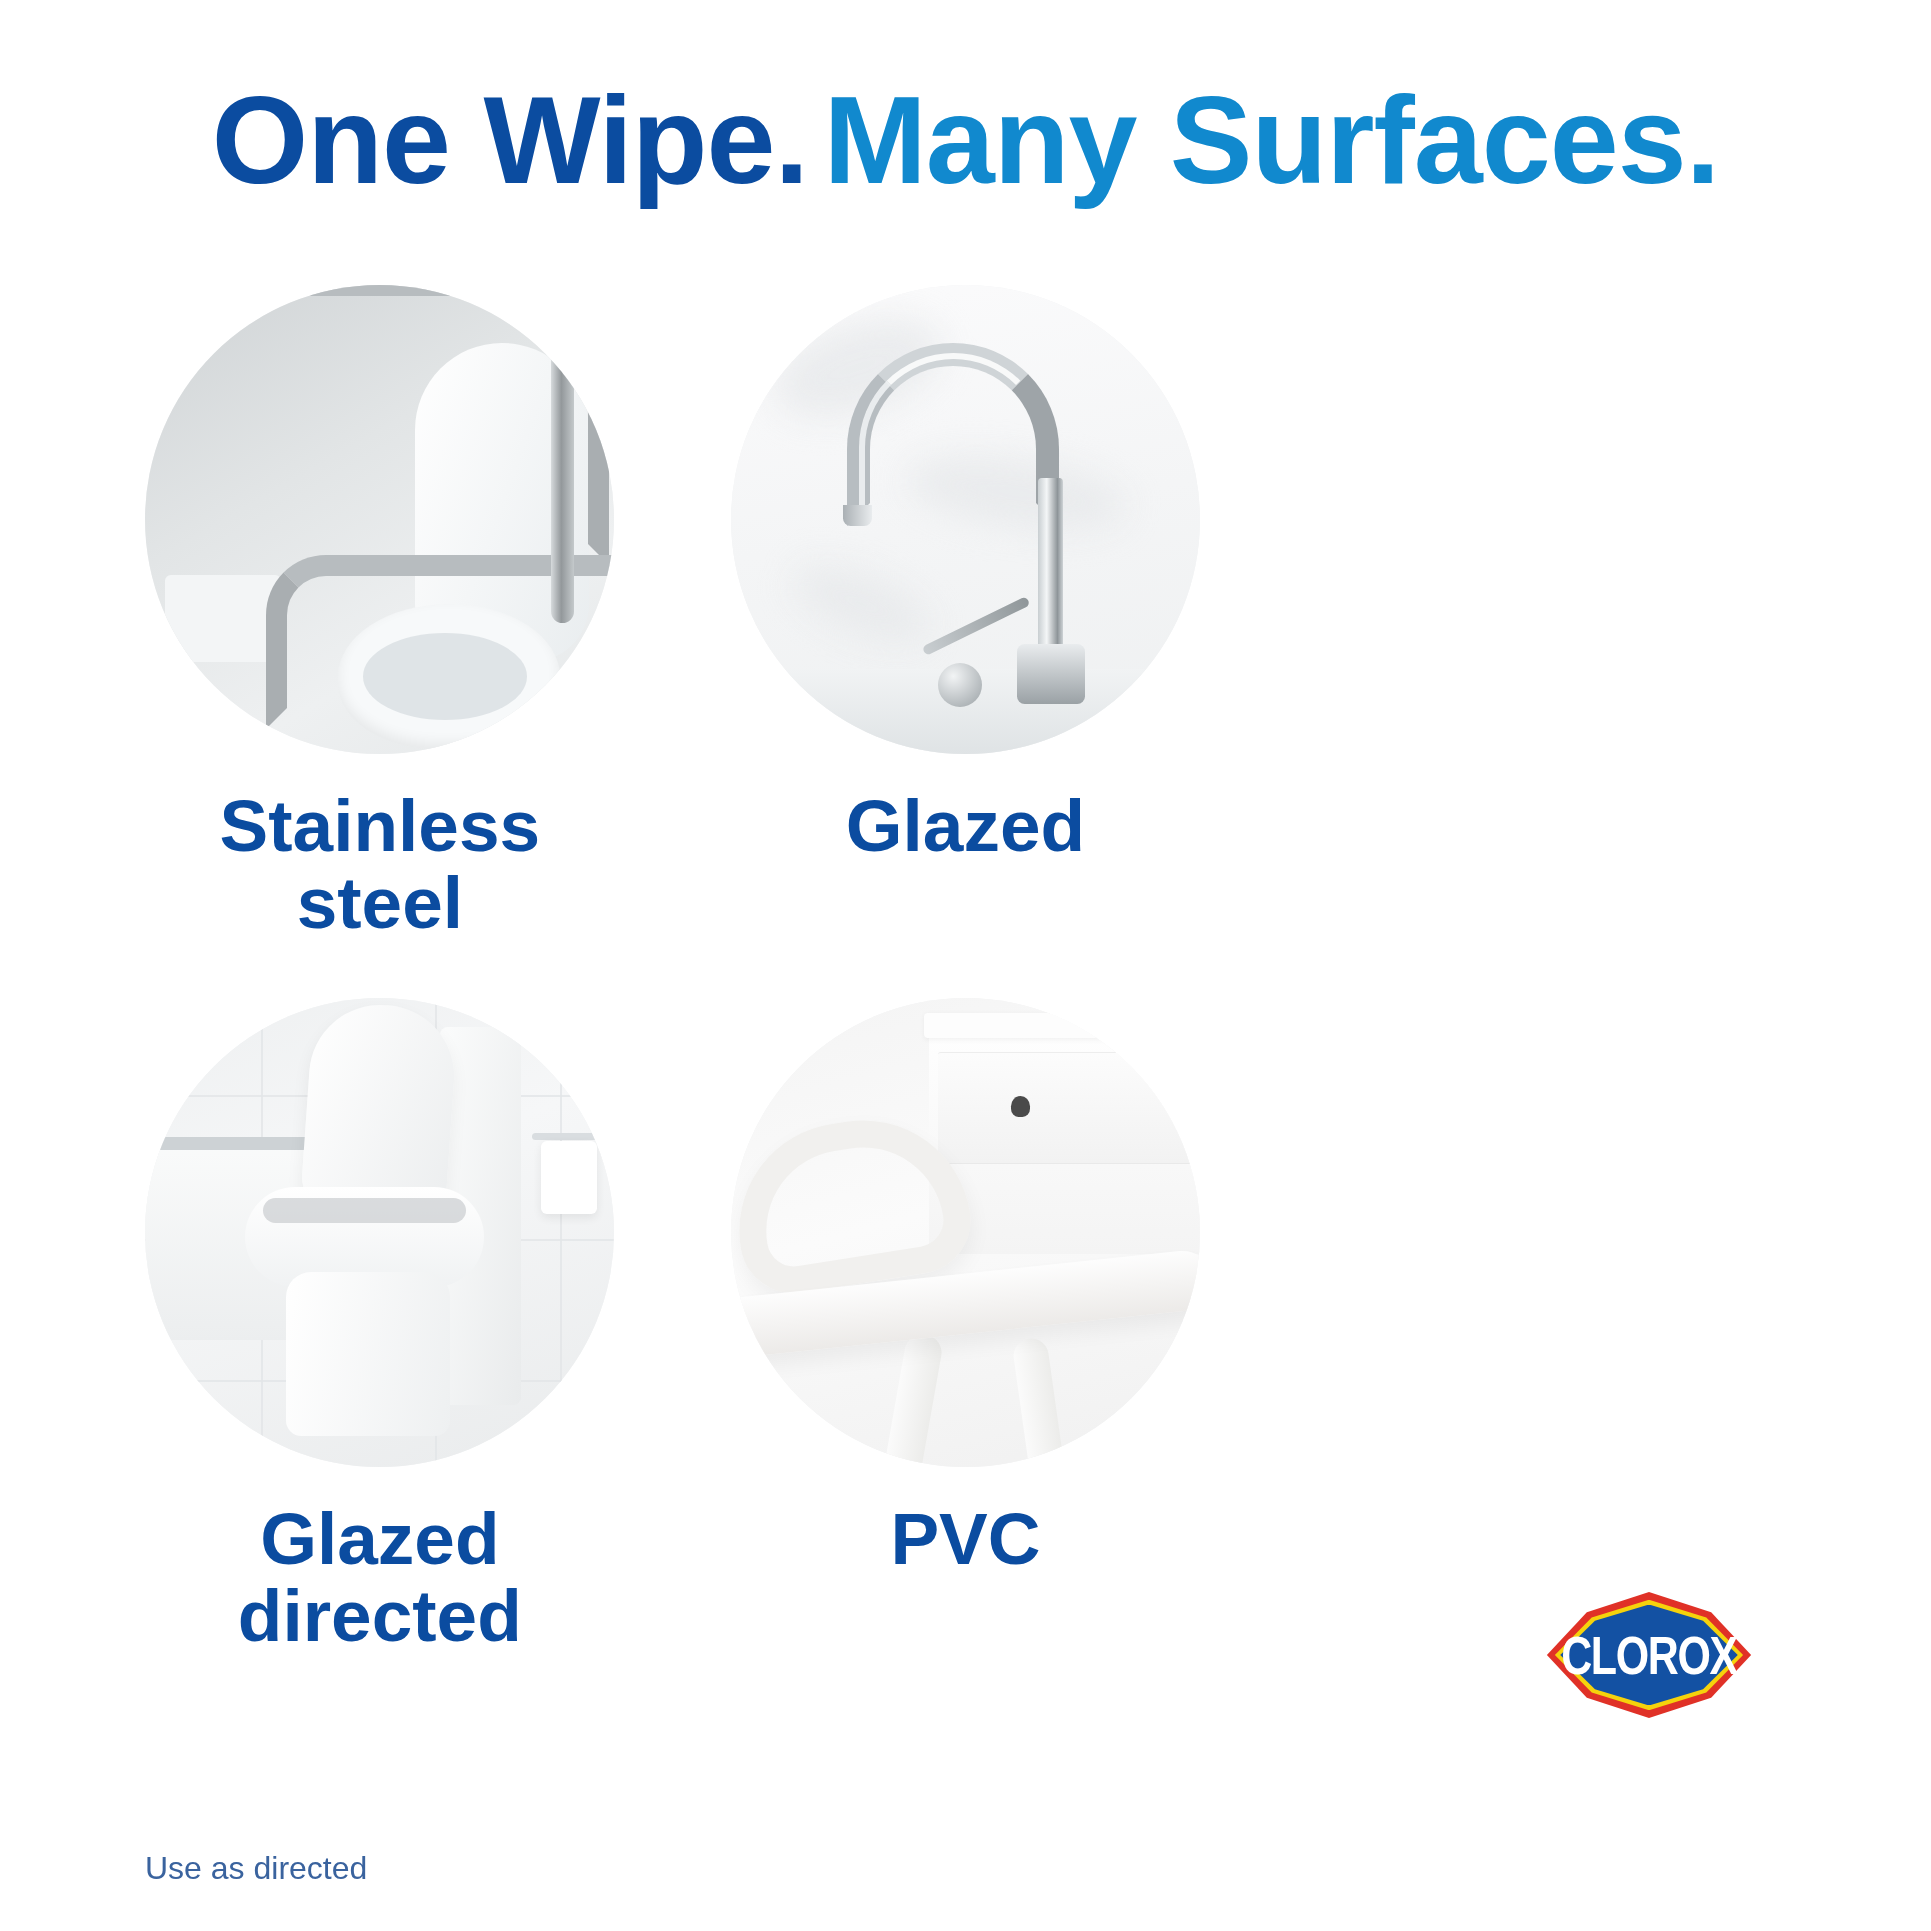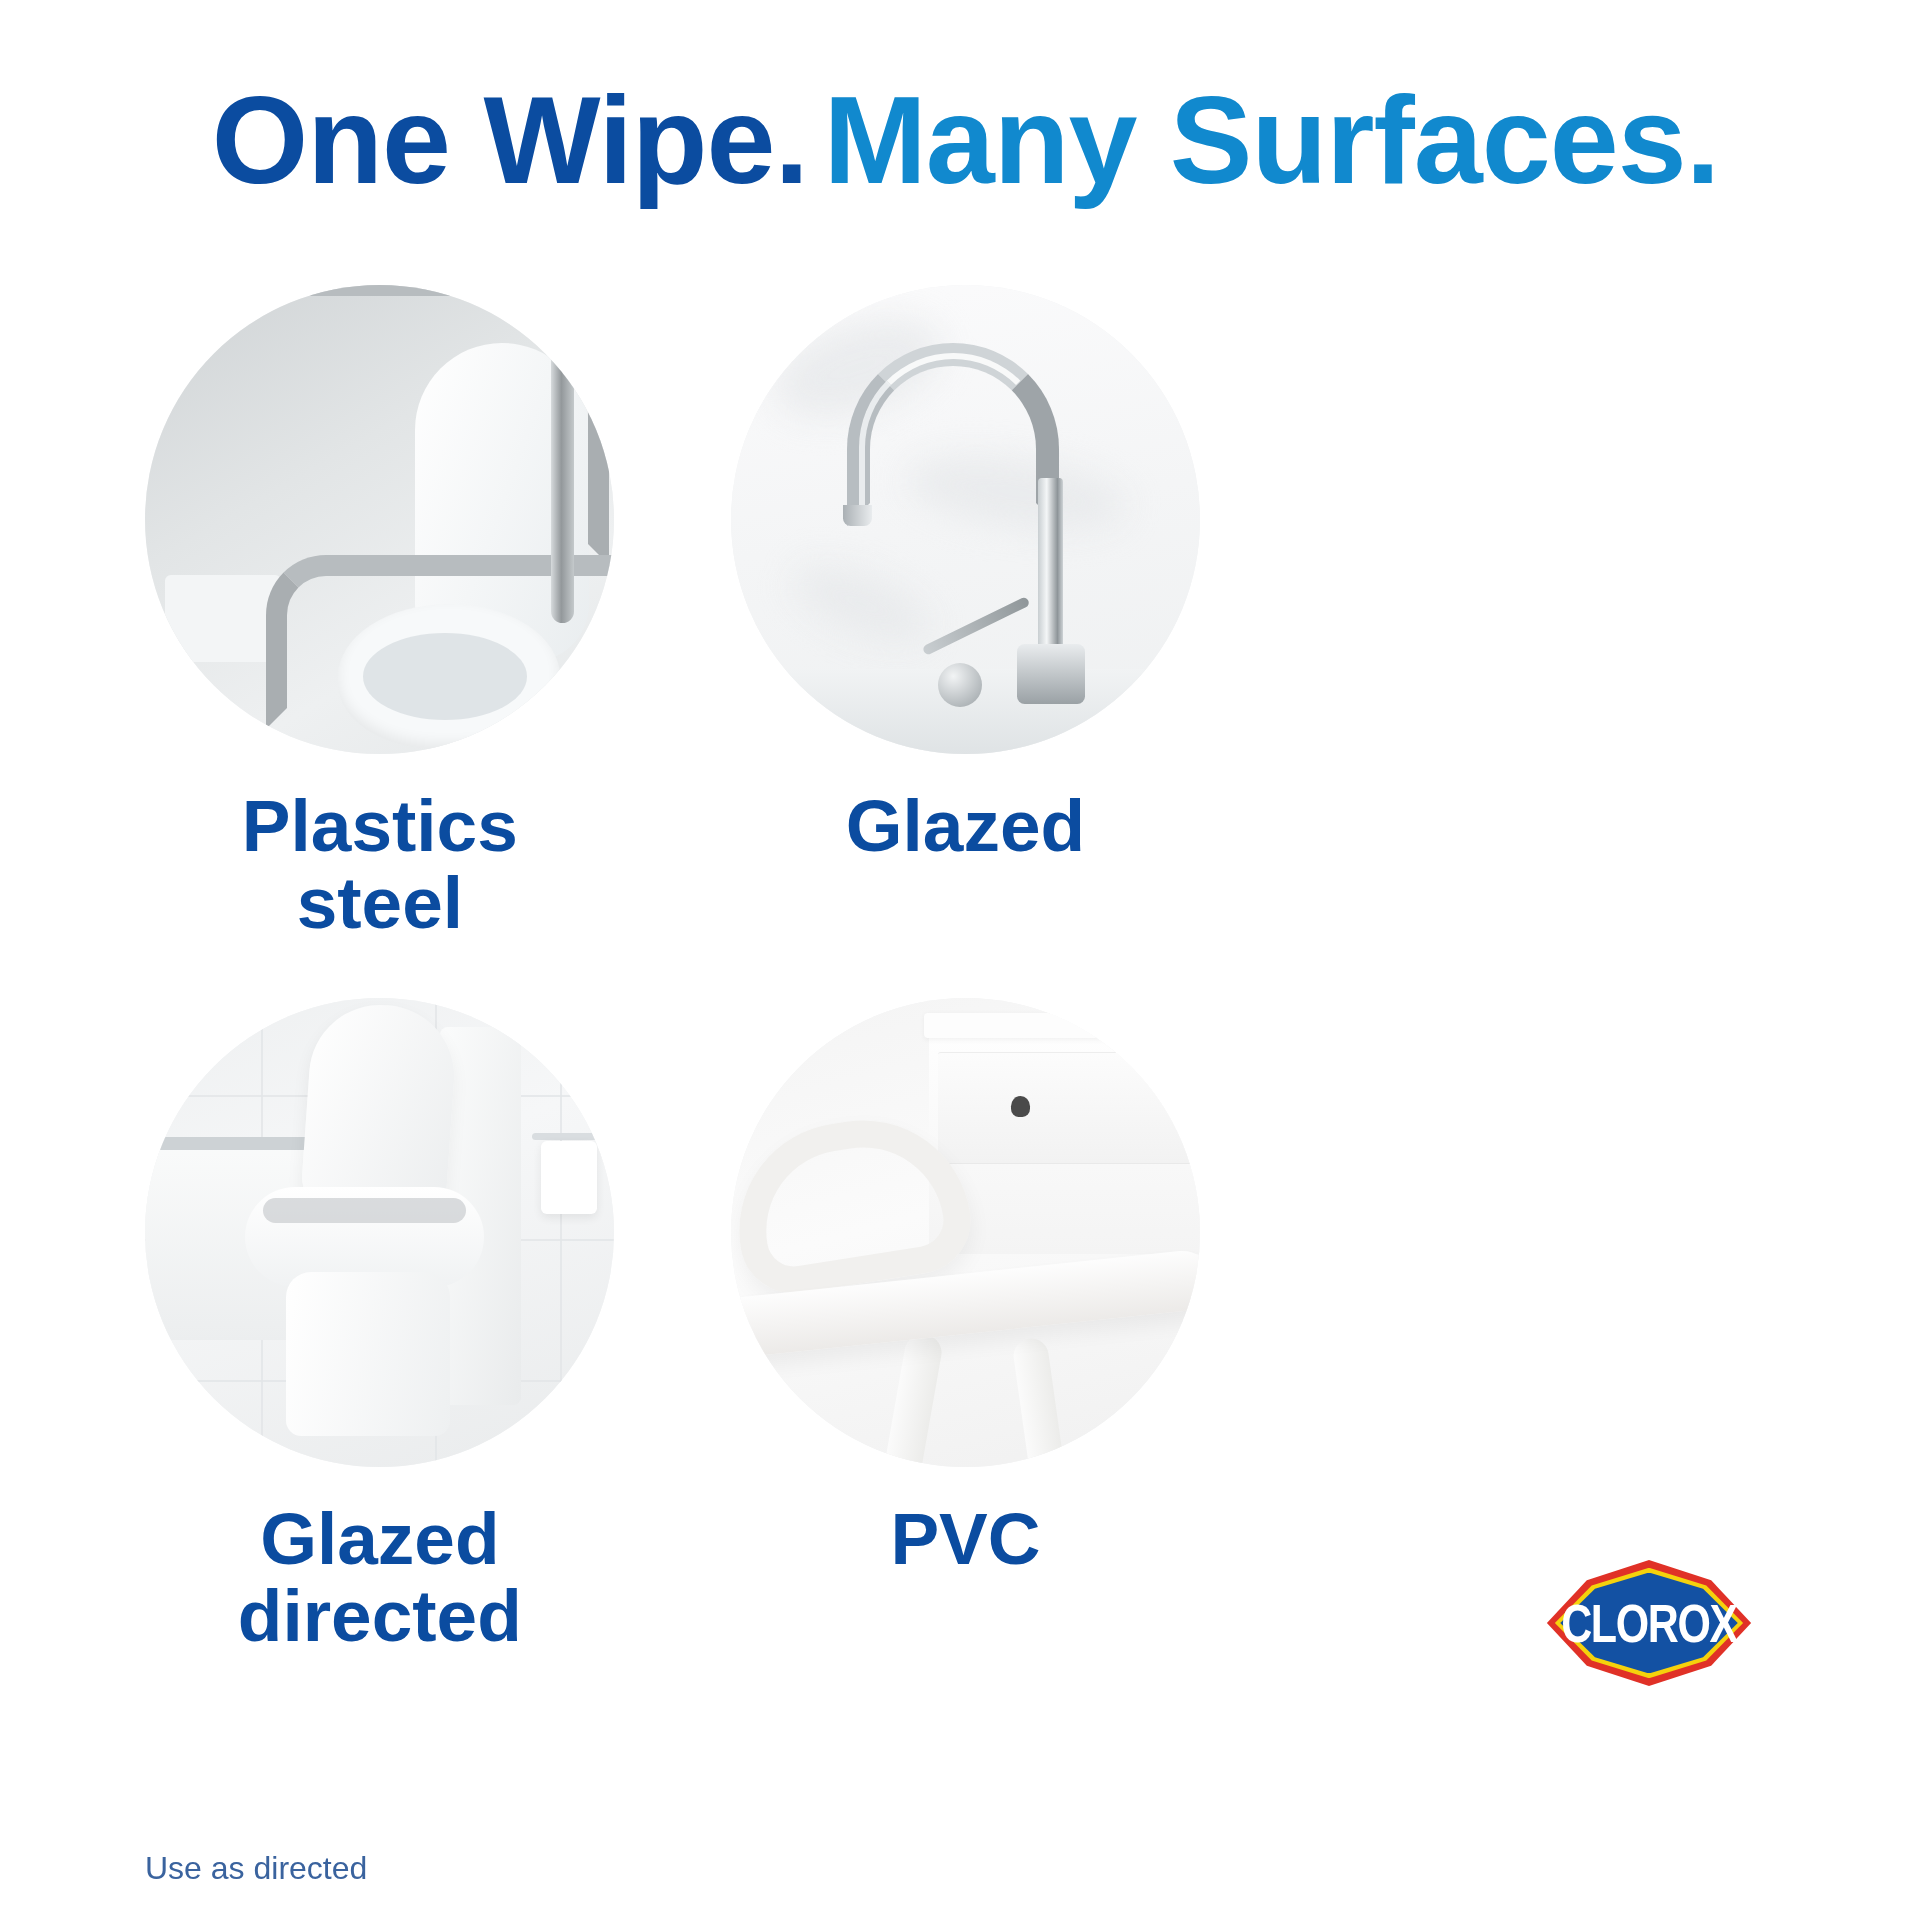--- a/index.html
+++ b/index.html
@@ -331,21 +331,21 @@
   .s6 .wheel{
     position:absolute; left:135px; top:415px; width:62px; height:62px;
     background:radial-gradient(circle at 38% 34%,#e7f4f8,#8cb8c9);
     border-radius:50%; filter:blur(1.9px); opacity:.85;
   }
 
   
   .logo {
     position: absolute;
     left: 1479px;
-    top: 1560px;
+    top: 1592px;
     width: 340px;
   }
   .logo-diamond {
     position: relative;
     width: 222px;
     height: 126px;
     margin: 0 auto;
   }
   .diamond-shape {
     position: absolute; inset: 0;
@@ -406,21 +406,21 @@
         <div class="thumb">
           <div class="scene s1">
             <div class="urinal"></div>
             <div class="cistern"></div>
             <div class="toilet-bowl"></div>
             <div class="frame"></div>
             <div class="frame2"></div>
             <div class="post"></div>
           </div>
         </div>
-        <div class="caption">Plastics steel</div>
+        <div class="caption">Stainless steel</div>
       </div>
 
 
       <div class="cell">
         <div class="thumb">
           <div class="scene s3">
             <div class="marble1"></div>
             <div class="marble2"></div>
             <div class="marble3"></div>
             <div class="counter"></div>

